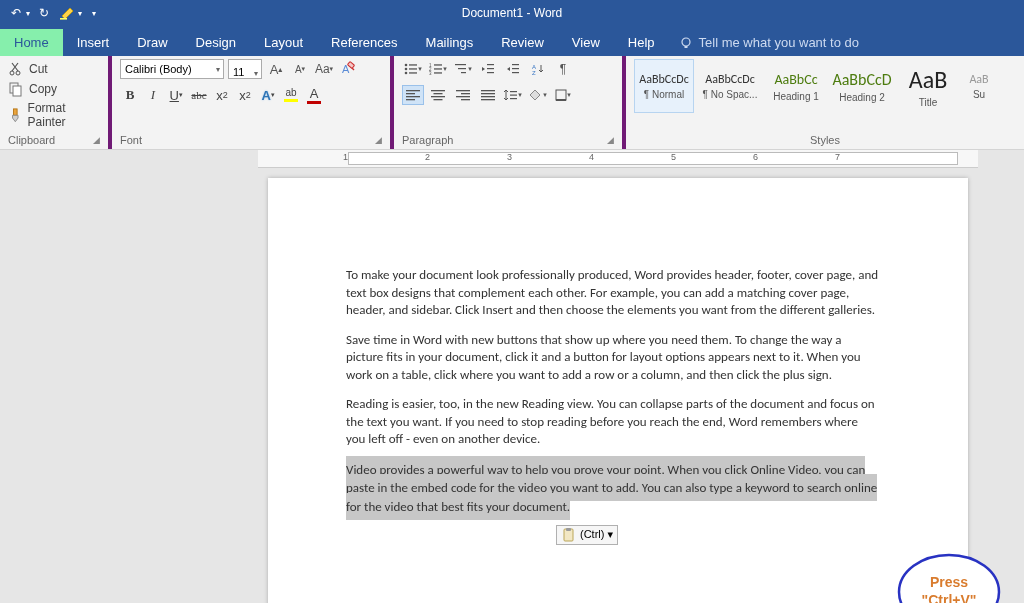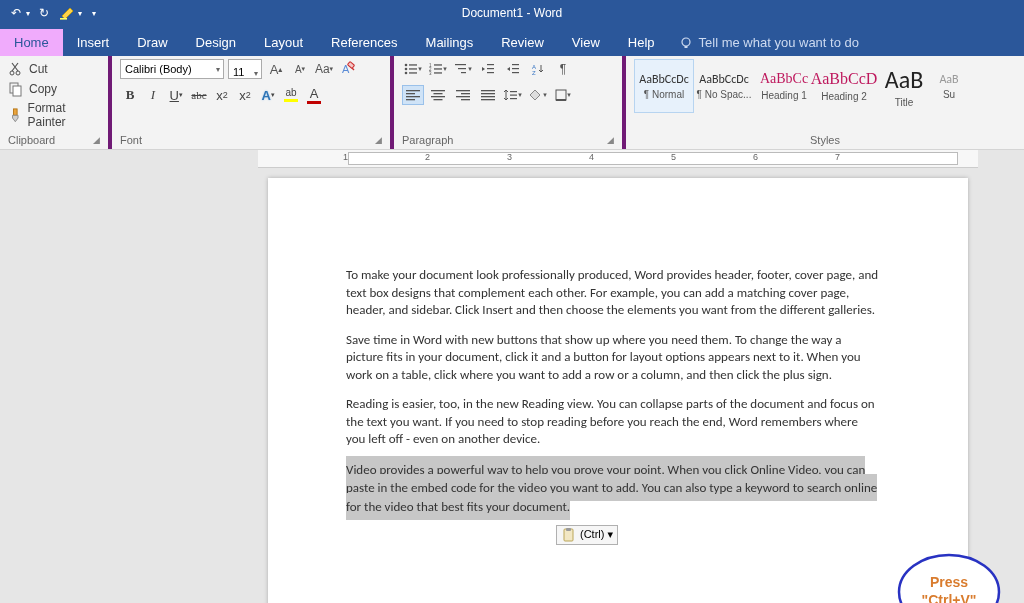--- a/index.html
+++ b/index.html
@@ -6,21 +6,21 @@
   html, body { width: 1024px; height: 603px; overflow: hidden; background: #e6e6e6; }
 
   .titlebar { background: #2b579a; height: 26px; display: flex; align-items: center; color: #fff; font-size: 12px; position: relative; }
   .qat { display: flex; align-items: center; gap: 4px; padding-left: 6px; }
   .qat .ic { width: 20px; height: 20px; display: flex; align-items: center; justify-content: center; cursor: pointer; }
   .qat .caret { font-size: 8px; margin-left: -4px; }
   .title-center { position: absolute; left: 50%; transform: translateX(-50%); font-size: 12px; }
 
   .tabbar { background: #2b579a; height: 30px; display: flex; align-items: flex-end; }
   .tab { color: #fff; font-size: 13px; padding: 6px 14px; cursor: pointer; }
-  .tab.active { background: #f0abfc; color: #2b579a; }
+  .tab.active { background: #86efac; color: #2b579a; }
   .tell-me { display: flex; align-items: center; gap: 6px; color: #cddaf0; font-size: 13px; padding: 6px 10px; }
   .bulb { width: 14px; height: 14px; display: inline-block; }
 
   .ribbon { background: #f3f3f3; height: 94px; border-bottom: 1px solid #d4d4d4; display: flex; }
   .group { border-right: 4px solid #701a75; padding: 3px 8px 0 8px; position: relative; display: flex; flex-direction: column; }
   .group-body { flex: 1; }
   .group-label { font-size: 11px; color: #666; text-align: center; padding: 1px 0 3px 0; display: flex; justify-content: center; align-items: center; gap: 4px; }
   .group-label .launcher { font-size: 9px; color: #888; cursor: pointer; margin-left: auto; }
 
   .clip-item { display: flex; align-items: center; gap: 5px; font-size: 12px; color: #444; padding: 2px 0; cursor: pointer; }
@@ -33,27 +33,27 @@
   .mini-btn { width: 20px; height: 20px; display: flex; align-items: center; justify-content: center; font-size: 12px; color: #555; cursor: pointer; }
   .font-row2 { display: flex; align-items: center; gap: 3px; margin-top: 6px; }
   .fbtn { width: 20px; height: 20px; display: flex; align-items: center; justify-content: center; font-size: 13px; color: #444; cursor: pointer; font-family: "Times New Roman", serif; }
   .fbtn small { font-size: 9px; }
   .color-strip { width: 14px; height: 3px; display: block; margin-top: 1px; }
 
   .para-row { display: flex; align-items: center; gap: 3px; }
   .pbtn { width: 22px; height: 20px; display: flex; align-items: center; justify-content: center; cursor: pointer; color: #555; font-size: 12px; }
   .pbtn.active { background: #cfe3f7; border: 1px solid #9ac1ea; }
 
-  .styles-row { display: flex; gap: 0; align-items: center; }
+  .styles-row { display: flex; gap: 6px; align-items: center; }
   .style-card { width: 60px; height: 54px; border: 1px solid transparent; display: flex; flex-direction: column; align-items: center; justify-content: center; cursor: pointer; }
   .style-card.sel { border: 1px solid #b7d4f0; background: #e7f1fb; }
   .style-sample { font-family: Calibri, Arial; color: #333; }
   .style-name { font-size: 10px; color: #555; margin-top: 3px; }
   .style-card.big .style-sample { font-size: 24px; color: #222; }
-  .style-card.heading .style-sample { color: #be185d; font-size: 14px; font-family: Liberation Serif, serif; }
+  .style-card.heading .style-sample { color: #4d7c0f; font-size: 14px; }
 
   .docarea { position: relative; height: calc(603px - 26px - 30px - 94px); background: #e6e6e6; overflow: hidden; }
   .ruler { height: 18px; background: #f7f7f7; border-bottom: 1px solid #ccc; position: relative; margin-left: 258px; width: 720px; }
   .ruler-track { position: absolute; left: 90px; right: 20px; top: 2px; bottom: 2px; background: #fff; border: 1px solid #bbb; }
   .ruler-num { position: absolute; top: 2px; font-size: 9px; color: #666; }
   .page { position: absolute; left: 268px; top: 28px; width: 700px; height: 900px; background: #fff; box-shadow: 0 0 4px rgba(0,0,0,.25); padding: 88px 88px 0 78px; }
   .page p { font-family: Calibri, Arial, sans-serif; font-size: 13px; line-height: 1.35; color: #333; margin-bottom: 12px; }
   .page p.highlight { background: #c7c7c7; display: inline; box-decoration-break: clone; -webkit-box-decoration-break: clone; padding: 6px 0; }
   .hl-wrap { margin-bottom: 6px; }
   .paste-tag { display: inline-flex; align-items: center; gap: 3px; border: 1px solid #b0b0b0; background: #f6f6f6; font-size: 11px; padding: 1px 4px; margin-left: 210px; margin-top: 3px; cursor: pointer; }

